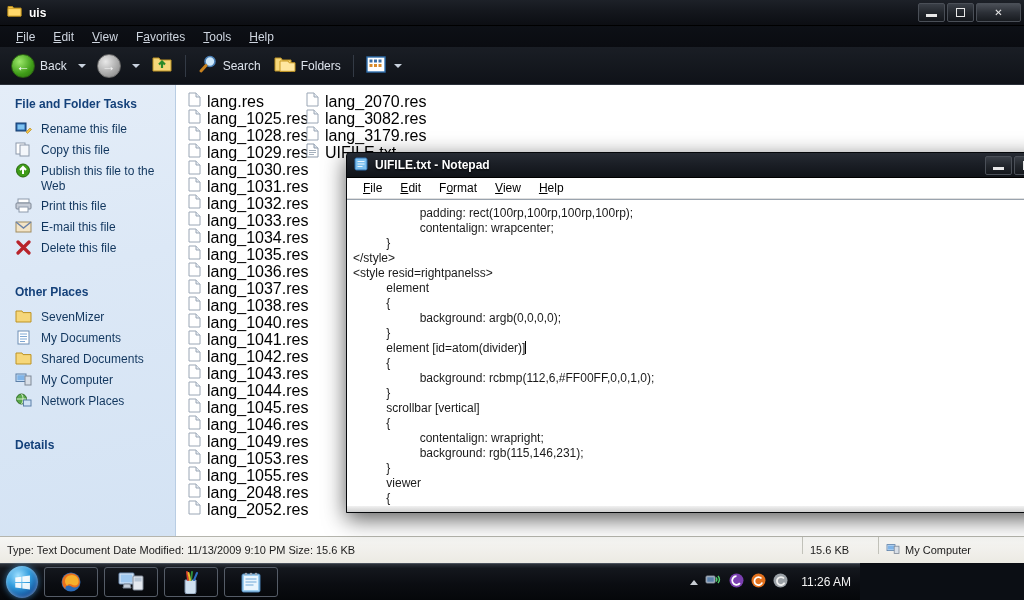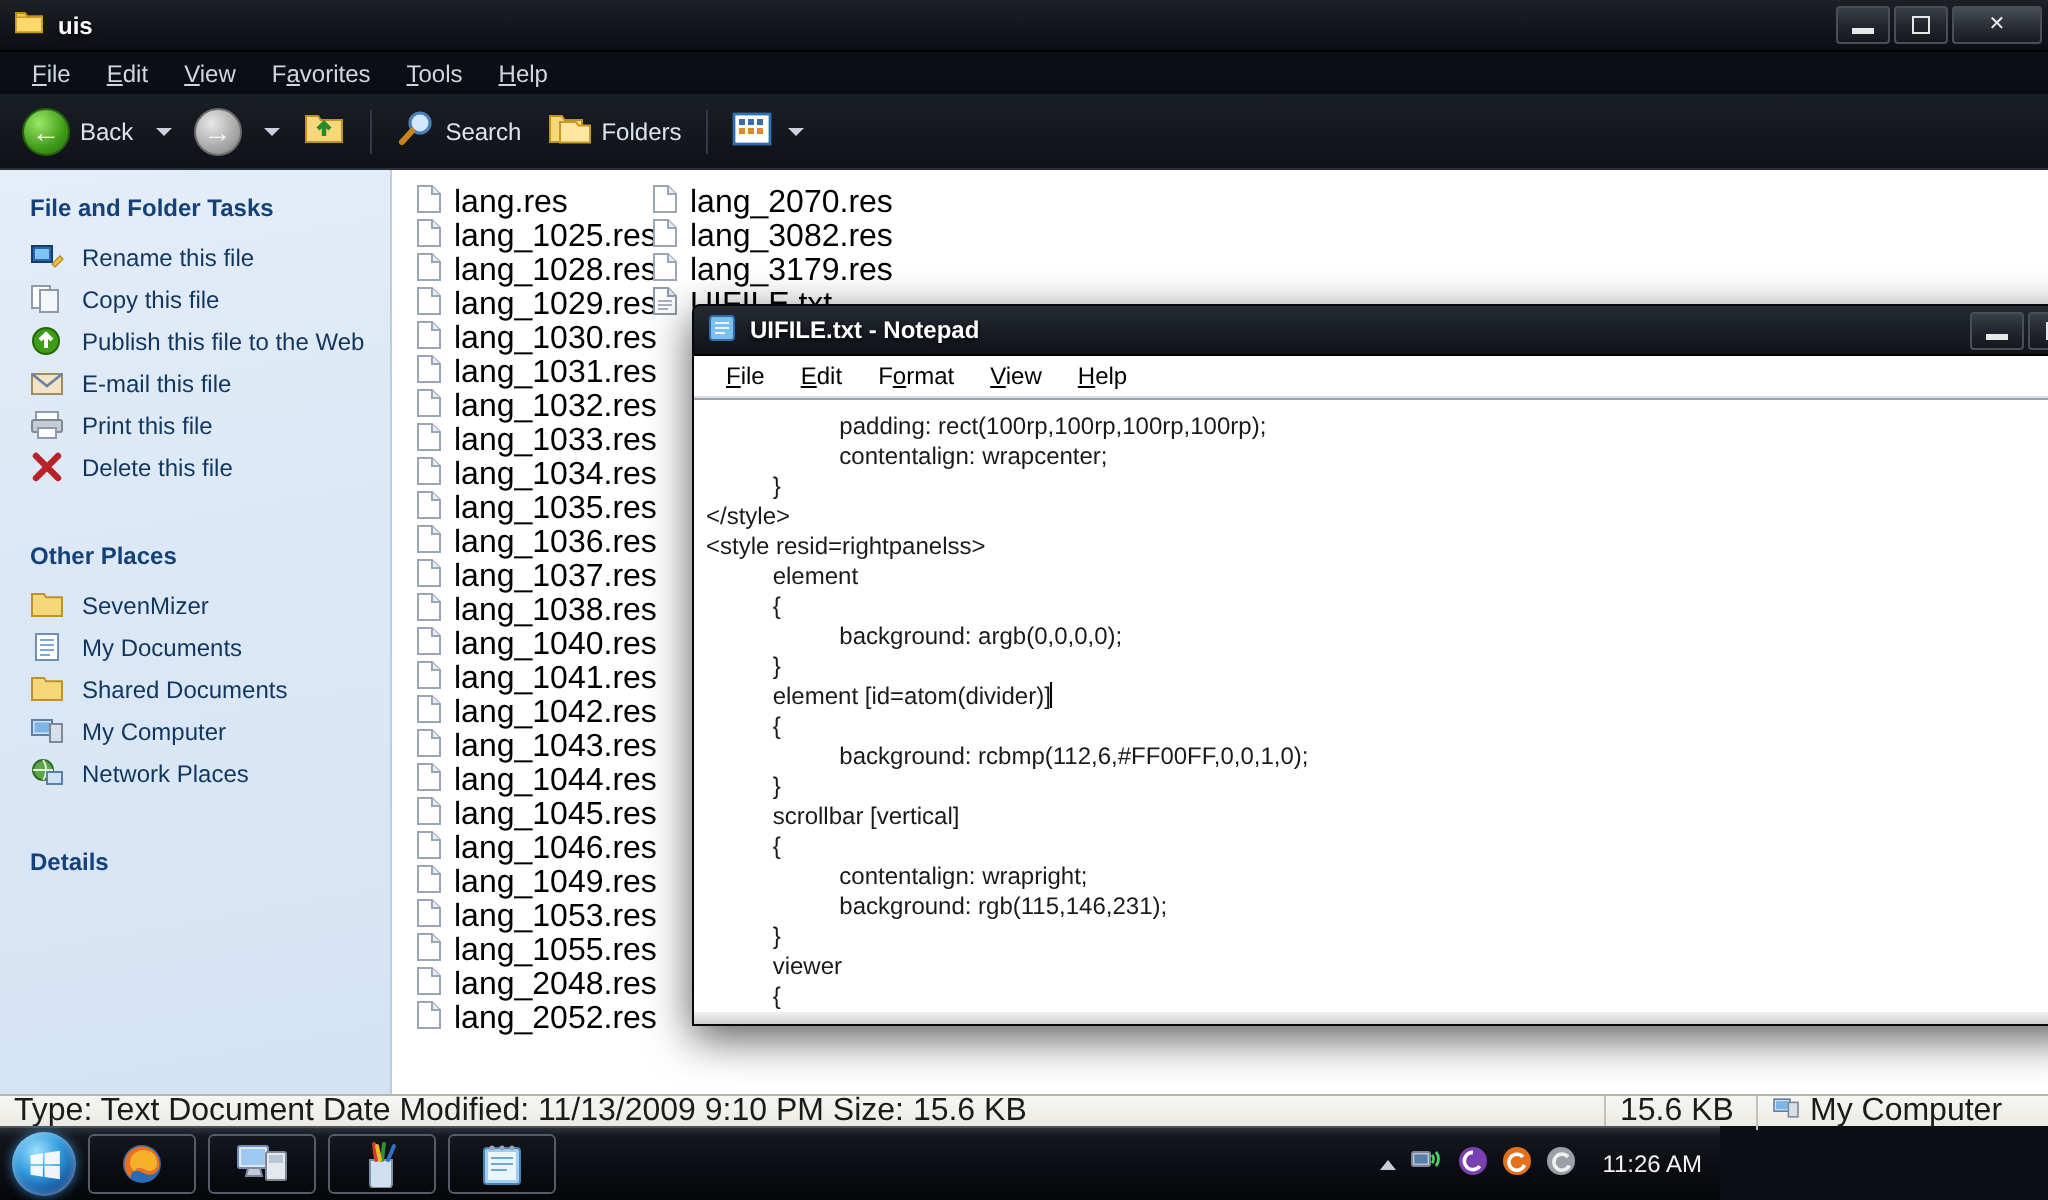--- a/index.html
+++ b/index.html
@@ -68,21 +68,21 @@
   
   .navcirc { width: 24px; height: 24px; border-radius: 50%; display:flex; align-items:center; justify-content:center;
              font-size: 14px; color:#fff; font-weight:bold; }
   .navcirc.green { background: radial-gradient(circle at 35% 30%, #9ce86a, #3f9c18 60%, #2b6f0e); border:1px solid #2a5f12; }
   .navcirc.grey  { background: radial-gradient(circle at 35% 30%, #e8e8e8, #a8a8a8 60%, #7d7d7d); border:1px solid #6b6b6b; color:#f4f4f4;}
 
   .ex-body { flex: 1; display: flex; min-height: 0; background: #ffffff; }
 
   
   .ex-sidebar {
-    width: 196px; flex: none;
+    width: 176px; flex: none;
     background: linear-gradient(170deg,#e4edf8 0%,#dce8f6 40%,#d4e3f4 100%);
     border-right: 1px solid #b9cde3;
     padding: 0; overflow: hidden; position: relative;
   }
   .side-pane { padding: 0 0 0 12px; }
   .side-header {
     font-weight: bold; color: #14417a; font-size: 12px;
     padding: 12px 0 8px 3px; position: relative;
   }
   .side-link {
@@ -96,24 +96,24 @@
   .ex-files {
     flex: 1; position: relative; background: #ffffff; overflow: hidden;
     padding: 8px 0 0 6px;
   }
   .file-cols { display: flex; flex-direction: column; flex-wrap: wrap;
                height: 430px; align-content: flex-start; }
   .file-item { display: flex; align-items: center; gap: 6px; width: 118px;
                height: 17px; padding-left: 6px; color: #000; font-size: 16px; white-space: nowrap; }
 
   .ex-statusbar {
-    height: 16px; flex: none;
+    height: 27px; flex: none;
     background: linear-gradient(180deg,#f6f6f4 0%,#eceae3 100%);
     border-top: 1px solid #b5b5ad;
-    display: flex; align-items: flex-start; font-size: 16px; color: #1b1b1b;
+    display: flex; align-items: flex-start; font-size: 11px; color: #1b1b1b;
   }
   .sb-cell { padding: 0 7px; height: 100%; display: flex; align-items: center; gap: 5px; }
   .sb-cell.grow { flex: 1; }
   .sb-div { width: 1px; height: 17px; background: #c2c2ba; }
 
   
   #notepad {
     position: absolute; left: 346px; top: 152px; width: 700px; height: 361px;
     background: #1a1d23;
     border: 1px solid #05070a;
@@ -295,35 +295,35 @@
             <svg width="17" height="15" viewBox="0 0 17 15">
                 <circle cx="8" cy="7.5" r="6.5" fill="#3f9c18" stroke="#226708"></circle>
                 <path d="M8 11V4M5 7l3-3 3 3" stroke="#fff" stroke-width="2" fill="none"></path>
               </svg>
           </span>
           <span class="lbl">Publish this file to the Web</span>
         </div>
         <div class="side-link">
           <span class="ico">
             <svg width="17" height="15" viewBox="0 0 17 15">
-                <rect x="1" y="3" width="15" height="10" fill="#f3e4c6" stroke="#a08c5e"></rect>
-                <path d="M1 3l7.5 6L16 3" fill="none" stroke="#6b82a8" stroke-width="1.4"></path>
-              </svg>
-          </span>
-          <span class="lbl">E-mail this file</span>
-        </div>
-        <div class="side-link">
-          <span class="ico">
-            <svg width="17" height="15" viewBox="0 0 17 15">
                 <rect x="3" y="1" width="11" height="4" fill="#fff" stroke="#8d9aab"></rect>
                 <rect x="1" y="5" width="15" height="6" rx="1" fill="#c6ccd6" stroke="#7e8896"></rect>
                 <rect x="4" y="9" width="9" height="5" fill="#fff" stroke="#8d9aab"></rect>
               </svg>
           </span>
           <span class="lbl">Print this file</span>
+        </div>
+        <div class="side-link">
+          <span class="ico">
+            <svg width="17" height="15" viewBox="0 0 17 15">
+                <rect x="1" y="3" width="15" height="10" fill="#f3e4c6" stroke="#a08c5e"></rect>
+                <path d="M1 3l7.5 6L16 3" fill="none" stroke="#6b82a8" stroke-width="1.4"></path>
+              </svg>
+          </span>
+          <span class="lbl">E-mail this file</span>
         </div>
         <div class="side-link">
           <span class="ico">
             <svg width="17" height="15" viewBox="0 0 17 15">
                 <path d="M3 2l11 11M14 2L3 13" stroke="#b8232a" stroke-width="3.2" stroke-linecap="round"></path>
               </svg>
           </span>
           <span class="lbl">Delete this file</span>
         </div>
       </div>

